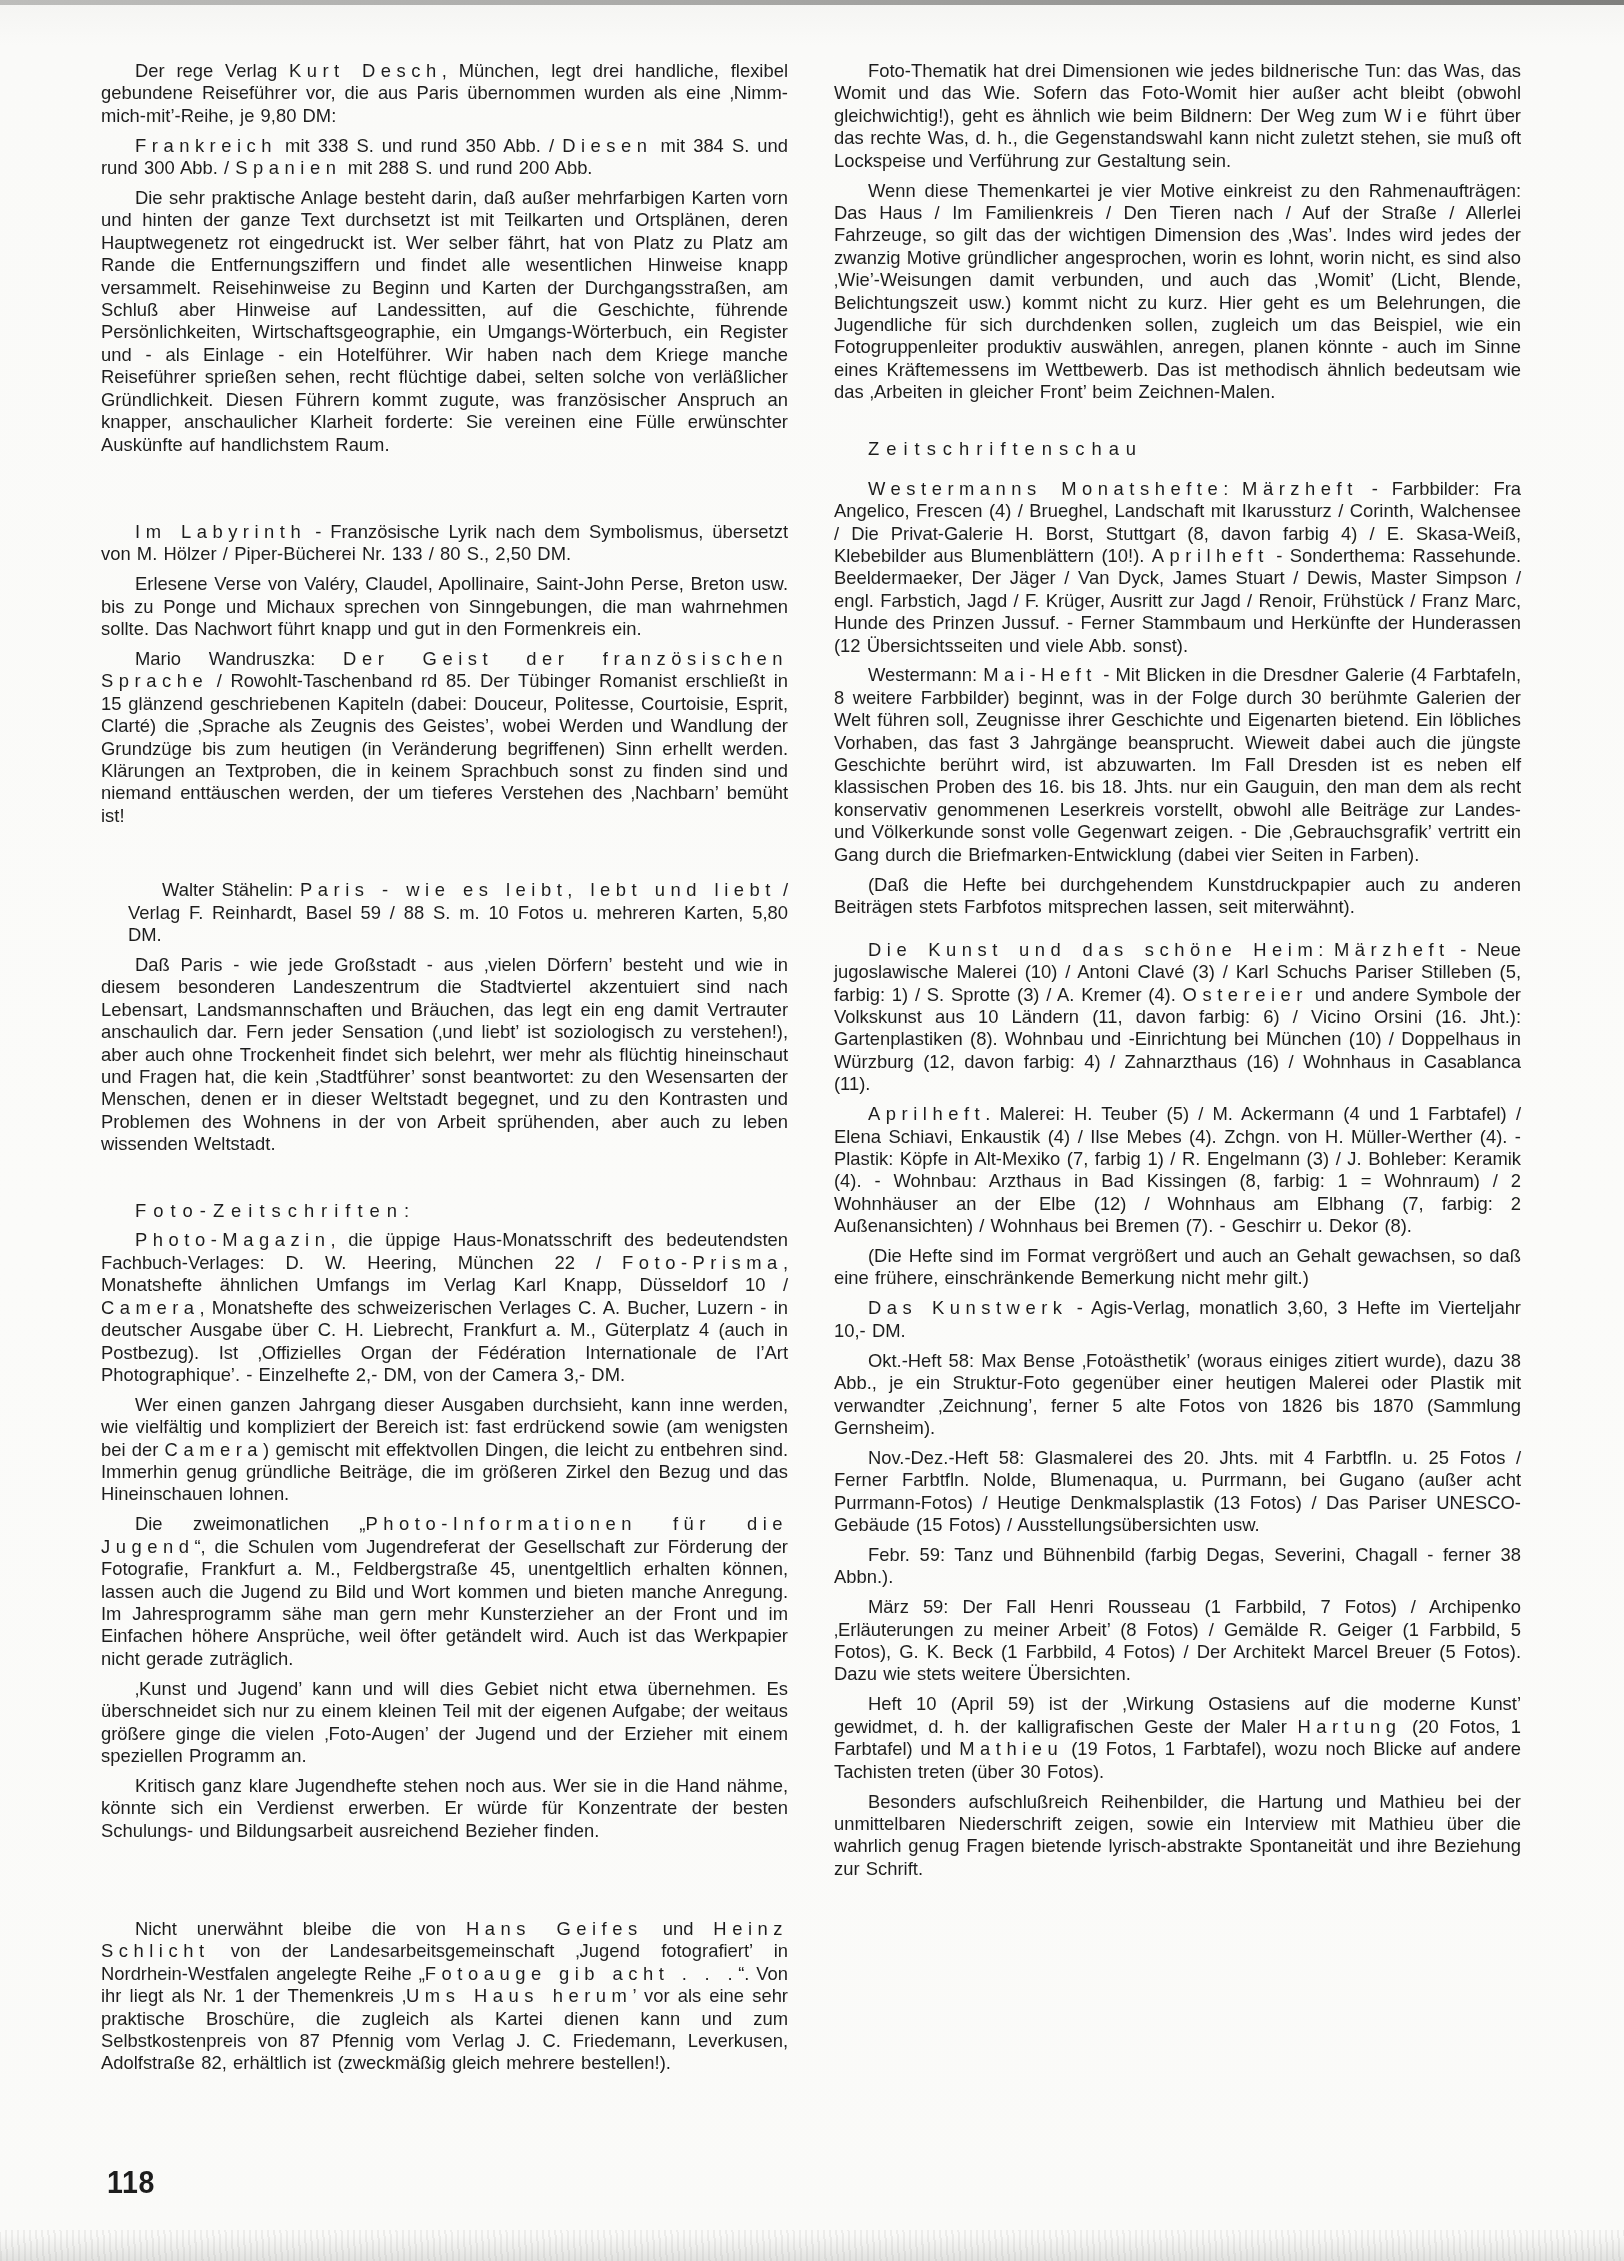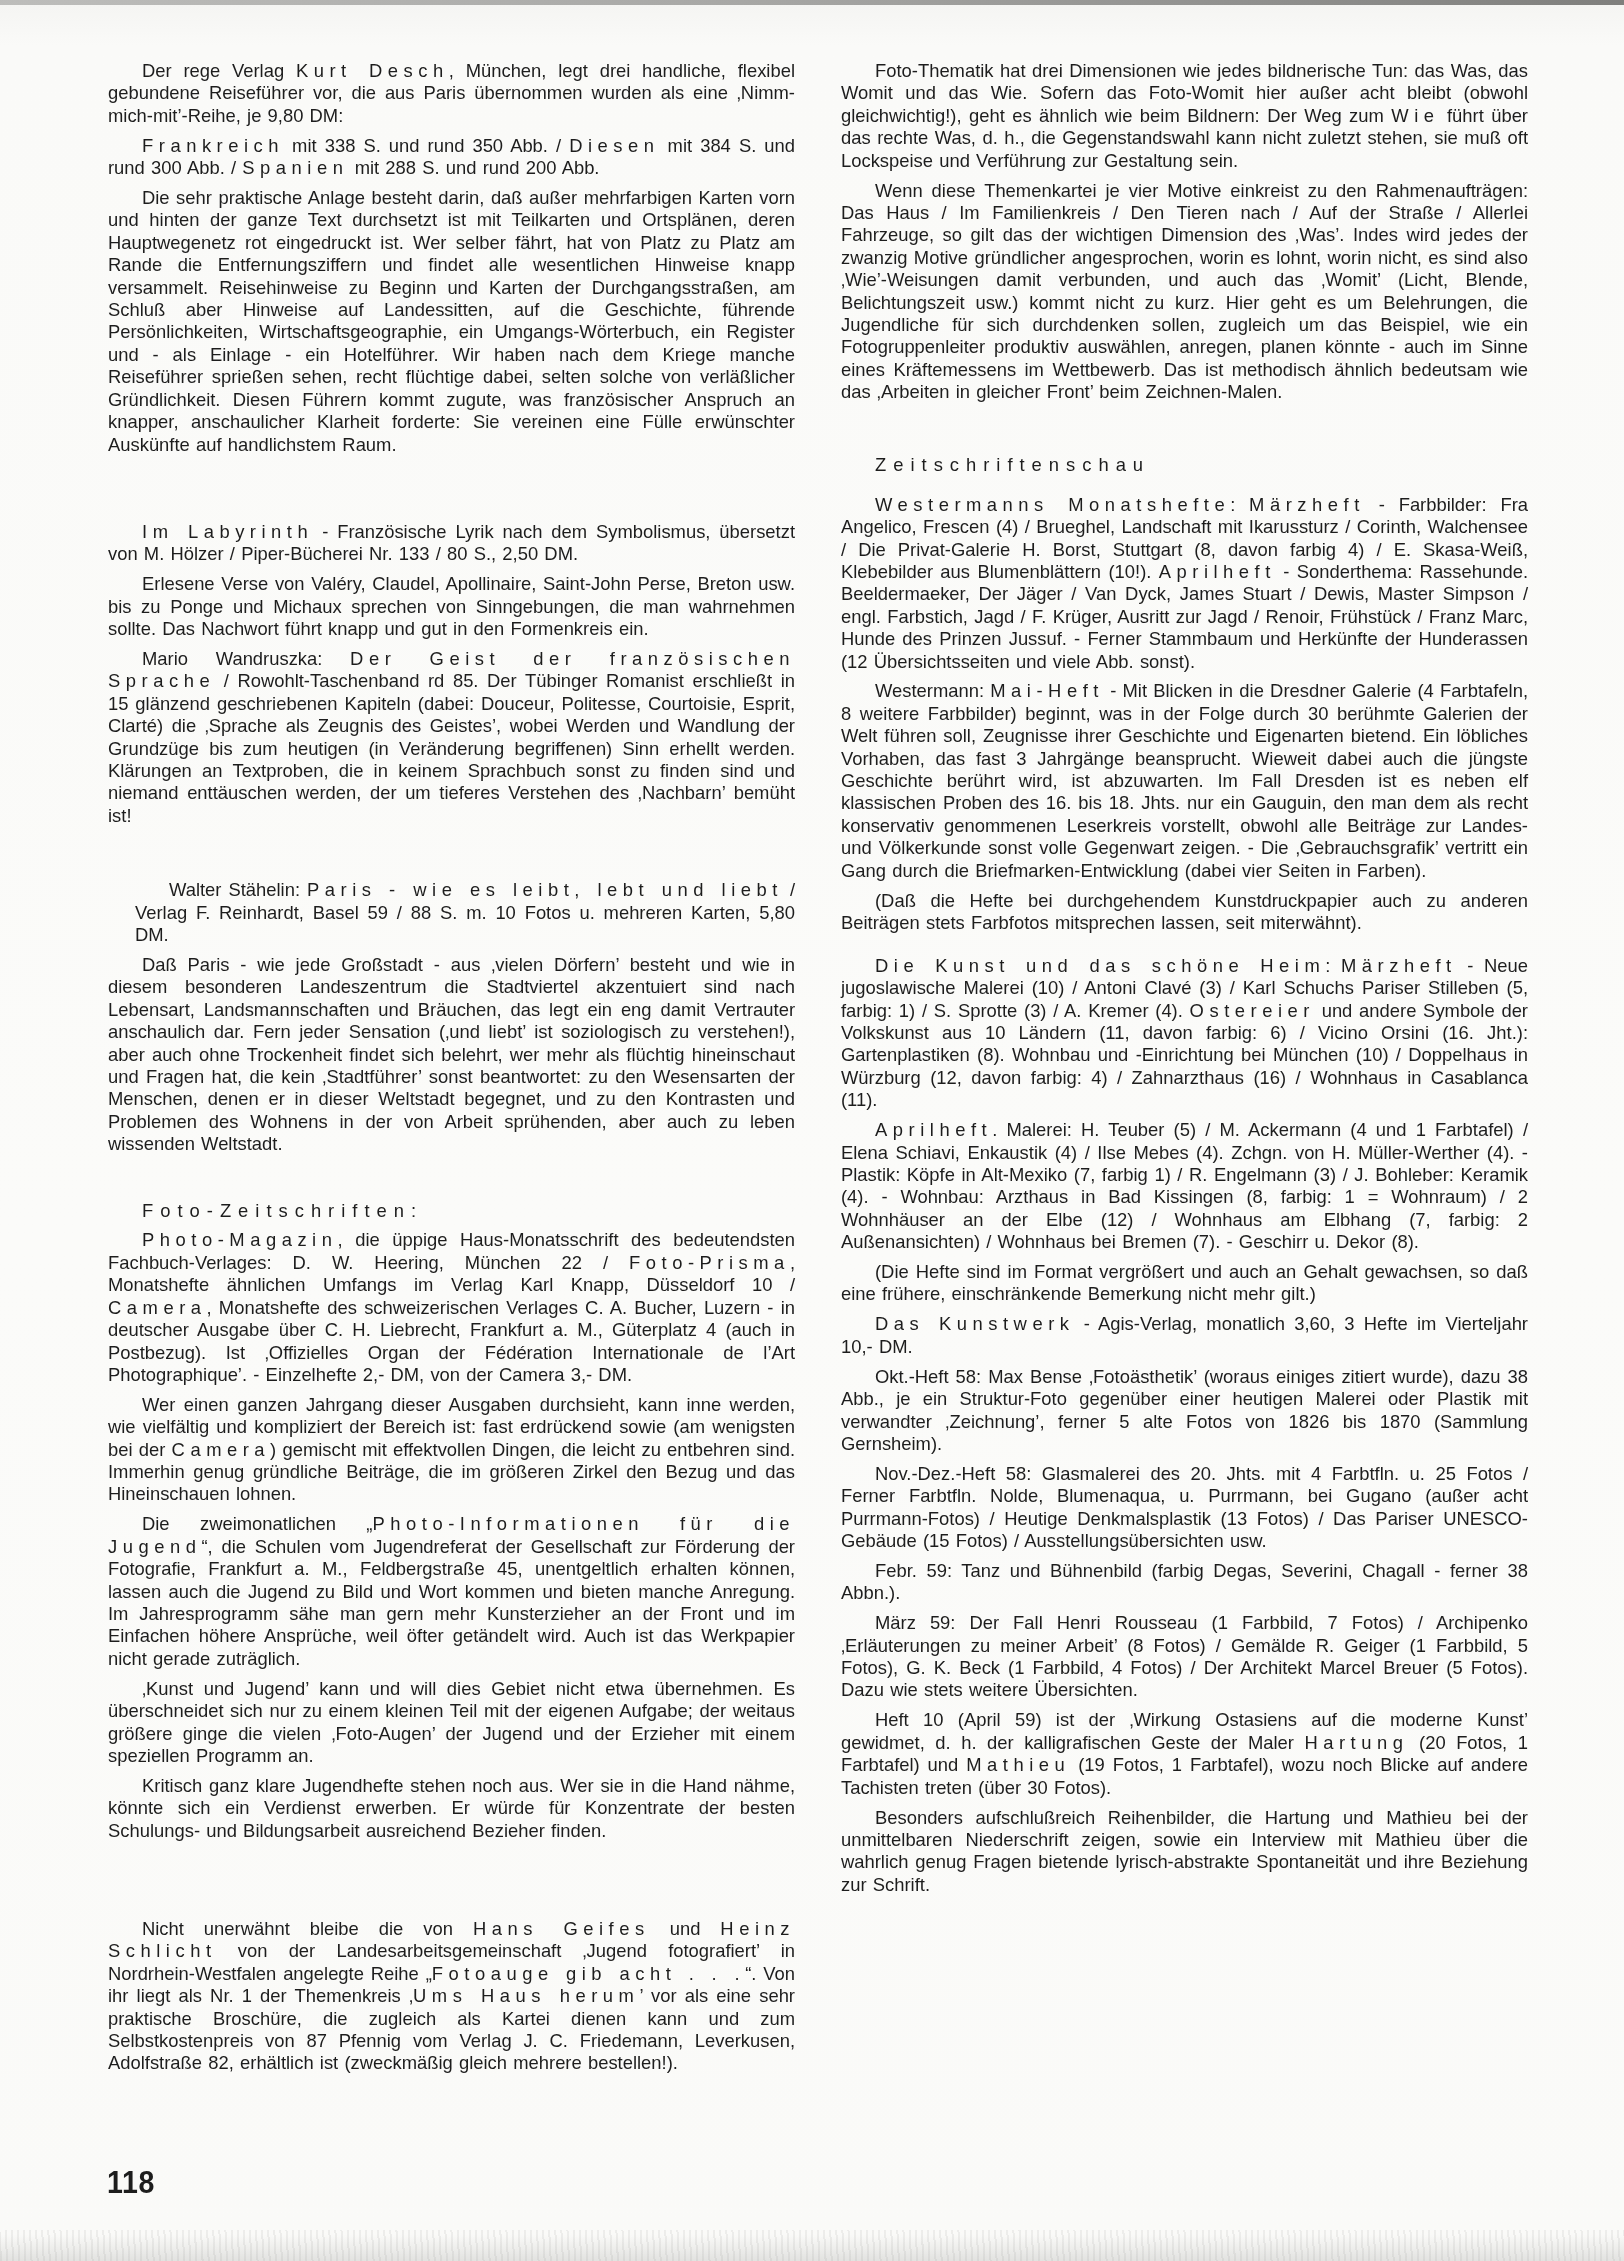--- a/index.html
+++ b/index.html
@@ -19,21 +19,21 @@
     opacity: .85;
   }
   .scan-bottom-noise {
     position: absolute; bottom: 0; left: 0; width: 100%; height: 31px;
     background:
       repeating-linear-gradient(87deg, rgba(120,120,118,.10) 0 2px, rgba(120,120,118,0) 2px 6.1px),
       linear-gradient(0deg, rgba(140,140,138,.22), rgba(140,140,138,0) 85%);
   }
   .columns {
     position: absolute;
-    left: 108px; top: 60px;
+    left: 101px; top: 60px;
     width: 1420px;
     display: flex;
     gap: 46px;
   }
   .col { width: 687px; }
   .para {
     margin: 7.5px 0 0 0;
     font-size: 18.4px;
     line-height: 22.4px;
     text-align: justify;
@@ -73,21 +73,21 @@
         <p class="para"><span class="spaced">Photo-Magazin</span><span>, die üppige Haus-Monatsschrift des bedeutendsten Fachbuch-Verlages: D. W. Heering, München 22 / </span><span class="spaced">Foto-Prisma</span><span>, Monatshefte ähnlichen Umfangs im Verlag Karl Knapp, Düsseldorf 10 / </span><span class="spaced">Camera</span><span>, Monatshefte des schweizerischen Verlages C. A. Bucher, Luzern - in deutscher Ausgabe über C. H. Liebrecht, Frankfurt a. M., Güterplatz 4 (auch in Postbezug). Ist ‚Offizielles Organ der Fédération Internationale de l’Art Photographique’. - Einzelhefte 2,- DM, von der Camera 3,- DM.</span></p>
         <p class="para"><span>Wer einen ganzen Jahrgang dieser Ausgaben durchsieht, kann inne werden, wie vielfältig und kompliziert der Bereich ist: fast erdrückend sowie (am wenigsten bei der </span><span class="spaced">Camera</span><span>) gemischt mit effektvollen Dingen, die leicht zu entbehren sind. Immerhin genug gründliche Beiträge, die im größeren Zirkel den Bezug und das Hineinschauen lohnen.</span></p>
         <p class="para"><span>Die zweimonatlichen „</span><span class="spaced">Photo-Informationen für die Jugend</span><span>“, die Schulen vom Jugendreferat der Gesellschaft zur Förderung der Fotografie, Frankfurt a. M., Feldbergstraße 45, unentgeltlich erhalten können, lassen auch die Jugend zu Bild und Wort kommen und bieten manche Anregung. Im Jahresprogramm sähe man gern mehr Kunsterzieher an der Front und im Einfachen höhere Ansprüche, weil öfter getändelt wird. Auch ist das Werkpapier nicht gerade zuträglich.</span></p>
         <p class="para"><span>‚Kunst und Jugend’ kann und will dies Gebiet nicht etwa übernehmen. Es überschneidet sich nur zu einem kleinen Teil mit der eigenen Aufgabe; der weitaus größere ginge die vielen ‚Foto-Augen’ der Jugend und der Erzieher mit einem speziellen Programm an.</span></p>
         <p class="para"><span>Kritisch ganz klare Jugendhefte stehen noch aus. Wer sie in die Hand nähme, könnte sich ein Verdienst erwerben. Er würde für Konzentrate der besten Schulungs- und Bildungsarbeit ausreichend Bezieher finden.</span></p>
         <p class="para" style="margin-top: 76px;"><span>Nicht unerwähnt bleibe die von </span><span class="spaced">Hans Geifes</span><span> und </span><span class="spaced">Heinz Schlicht</span><span> von der Landesarbeitsgemeinschaft ‚Jugend fotografiert’ in Nordrhein-Westfalen angelegte Reihe „</span><span class="spaced">Fotoauge gib acht . . .</span><span>“. Von ihr liegt als Nr. 1 der Themenkreis ‚</span><span class="spaced">Ums Haus herum</span><span>’ vor als eine sehr praktische Broschüre, die zugleich als Kartei dienen kann und zum Selbstkostenpreis von 87 Pfennig vom Verlag J. C. Friedemann, Leverkusen, Adolfstraße 82, erhältlich ist (zweckmäßig gleich mehrere bestellen!).</span></p>
       </section>
     <section class="col" lang="de">
         <p class="para"><span>Foto-Thematik hat drei Dimensionen wie jedes bildnerische Tun: das Was, das Womit und das Wie. Sofern das Foto-Womit hier außer acht bleibt (obwohl gleichwichtig!), geht es ähnlich wie beim Bildnern: Der Weg zum </span><span class="spaced">Wie</span><span> führt über das rechte Was, d. h., die Gegenstandswahl kann nicht zuletzt stehen, sie muß oft Lockspeise und Verführung zur Gestaltung sein.</span></p>
         <p class="para"><span>Wenn diese Themenkartei je vier Motive einkreist zu den Rahmenaufträgen: Das Haus / Im Familienkreis / Den Tieren nach / Auf der Straße / Allerlei Fahrzeuge, so gilt das der wichtigen Dimension des ‚Was’. Indes wird jedes der zwanzig Motive gründlicher angesprochen, worin es lohnt, worin nicht, es sind also ‚Wie’-Weisungen damit verbunden, und auch das ‚Womit’ (Licht, Blende, Belichtungszeit usw.) kommt nicht zu kurz. Hier geht es um Belehrungen, die Jugendliche für sich durchdenken sollen, zugleich um das Beispiel, wie ein Fotogruppenleiter produktiv auswählen, anregen, planen könnte - auch im Sinne eines Kräftemessens im Wettbewerb. Das ist methodisch ähnlich bedeutsam wie das ‚Arbeiten in gleicher Front’ beim Zeichnen-Malen.</span></p>
-        <p class="para heading" style="margin-top: 50px;"><span class="spaced">Zeitschriftenschau</span></p>
+        <p class="para heading" style="margin-top: 34px;"><span class="spaced">Zeitschriftenschau</span></p>
         <p class="para" style="margin-top: 17.7px;"><span class="spaced">Westermanns Monatshefte</span><span>: </span><span class="spaced">Märzheft</span><span> - Farbbilder: Fra Angelico, Frescen (4) / Brueghel, Landschaft mit Ikarussturz / Corinth, Walchensee / Die Privat-Galerie H. Borst, Stuttgart (8, davon farbig 4) / E. Skasa-Weiß, Klebebilder aus Blumenblättern (10!). </span><span class="spaced">Aprilheft</span><span> - Sonderthema: Rassehunde. Beeldermaeker, Der Jäger / Van Dyck, James Stuart / Dewis, Master Simpson / engl. Farbstich, Jagd / F. Krüger, Ausritt zur Jagd / Renoir, Frühstück / Franz Marc, Hunde des Prinzen Jussuf. - Ferner Stammbaum und Herkünfte der Hunderassen (12 Übersichtsseiten und viele Abb. sonst).</span></p>
         <p class="para"><span>Westermann: </span><span class="spaced">Mai-Heft</span><span> - Mit Blicken in die Dresdner Galerie (4 Farbtafeln, 8 weitere Farbbilder) beginnt, was in der Folge durch 30 berühmte Galerien der Welt führen soll, Zeugnisse ihrer Geschichte und Eigenarten bietend. Ein löbliches Vorhaben, das fast 3 Jahrgänge beansprucht. Wieweit dabei auch die jüngste Geschichte berührt wird, ist abzuwarten. Im Fall Dresden ist es neben elf klassischen Proben des 16. bis 18. Jhts. nur ein Gauguin, den man dem als recht konservativ genommenen Leserkreis vorstellt, obwohl alle Beiträge zur Landes- und Völkerkunde sonst volle Gegenwart zeigen. - Die ‚Gebrauchsgrafik’ vertritt ein Gang durch die Briefmarken-Entwicklung (dabei vier Seiten in Farben).</span></p>
         <p class="para"><span>(Daß die Hefte bei durchgehendem Kunstdruckpapier auch zu anderen Beiträgen stets Farbfotos mitsprechen lassen, seit miterwähnt).</span></p>
         <p class="para" style="margin-top: 20.4px;"><span class="spaced">Die Kunst und das schöne Heim</span><span>: </span><span class="spaced">Märzheft</span><span> - Neue jugoslawische Malerei (10) / Antoni Clavé (3) / Karl Schuchs Pariser Stilleben (5, farbig: 1) / S. Sprotte (3) / A. Kremer (4). </span><span class="spaced">Ostereier</span><span> und andere Symbole der Volkskunst aus 10 Ländern (11, davon farbig: 6) / Vicino Orsini (16. Jht.): Gartenplastiken (8). Wohnbau und -Einrichtung bei München (10) / Doppelhaus in Würzburg (12, davon farbig: 4) / Zahnarzthaus (16) / Wohnhaus in Casablanca (11).</span></p>
         <p class="para"><span class="spaced">Aprilheft</span><span>. Malerei: H. Teuber (5) / M. Ackermann (4 und 1 Farbtafel) / Elena Schiavi, Enkaustik (4) / Ilse Mebes (4). Zchgn. von H. Müller-Werther (4). - Plastik: Köpfe in Alt-Mexiko (7, farbig 1) / R. Engelmann (3) / J. Bohleber: Keramik (4). - Wohnbau: Arzthaus in Bad Kissingen (8, farbig: 1 = Wohnraum) / 2 Wohnhäuser an der Elbe (12) / Wohnhaus am Elbhang (7, farbig: 2 Außenansichten) / Wohnhaus bei Bremen (7). - Geschirr u. Dekor (8).</span></p>
         <p class="para"><span>(Die Hefte sind im Format vergrößert und auch an Gehalt gewachsen, so daß eine frühere, einschränkende Bemerkung nicht mehr gilt.)</span></p>
         <p class="para"><span class="spaced">Das Kunstwerk</span><span> - Agis-Verlag, monatlich 3,60, 3 Hefte im Vierteljahr 10,- DM.</span></p>
         <p class="para"><span>Okt.-Heft 58: Max Bense ‚Fotoästhetik’ (woraus einiges zitiert wurde), dazu 38 Abb., je ein Struktur-Foto gegenüber einer heutigen Malerei oder Plastik mit verwandter ‚Zeichnung’, ferner 5 alte Fotos von 1826 bis 1870 (Sammlung Gernsheim).</span></p>
         <p class="para"><span>Nov.-Dez.-Heft 58: Glasmalerei des 20. Jhts. mit 4 Farbtfln. u. 25 Fotos / Ferner Farbtfln. Nolde, Blumenaqua, u. Purrmann, bei Gugano (außer acht Purrmann-Fotos) / Heutige Denkmalsplastik (13 Fotos) / Das Pariser UNESCO-Gebäude (15 Fotos) / Ausstellungsübersichten usw.</span></p>
         <p class="para"><span>Febr. 59: Tanz und Bühnenbild (farbig Degas, Severini, Chagall - ferner 38 Abbn.).</span></p>

